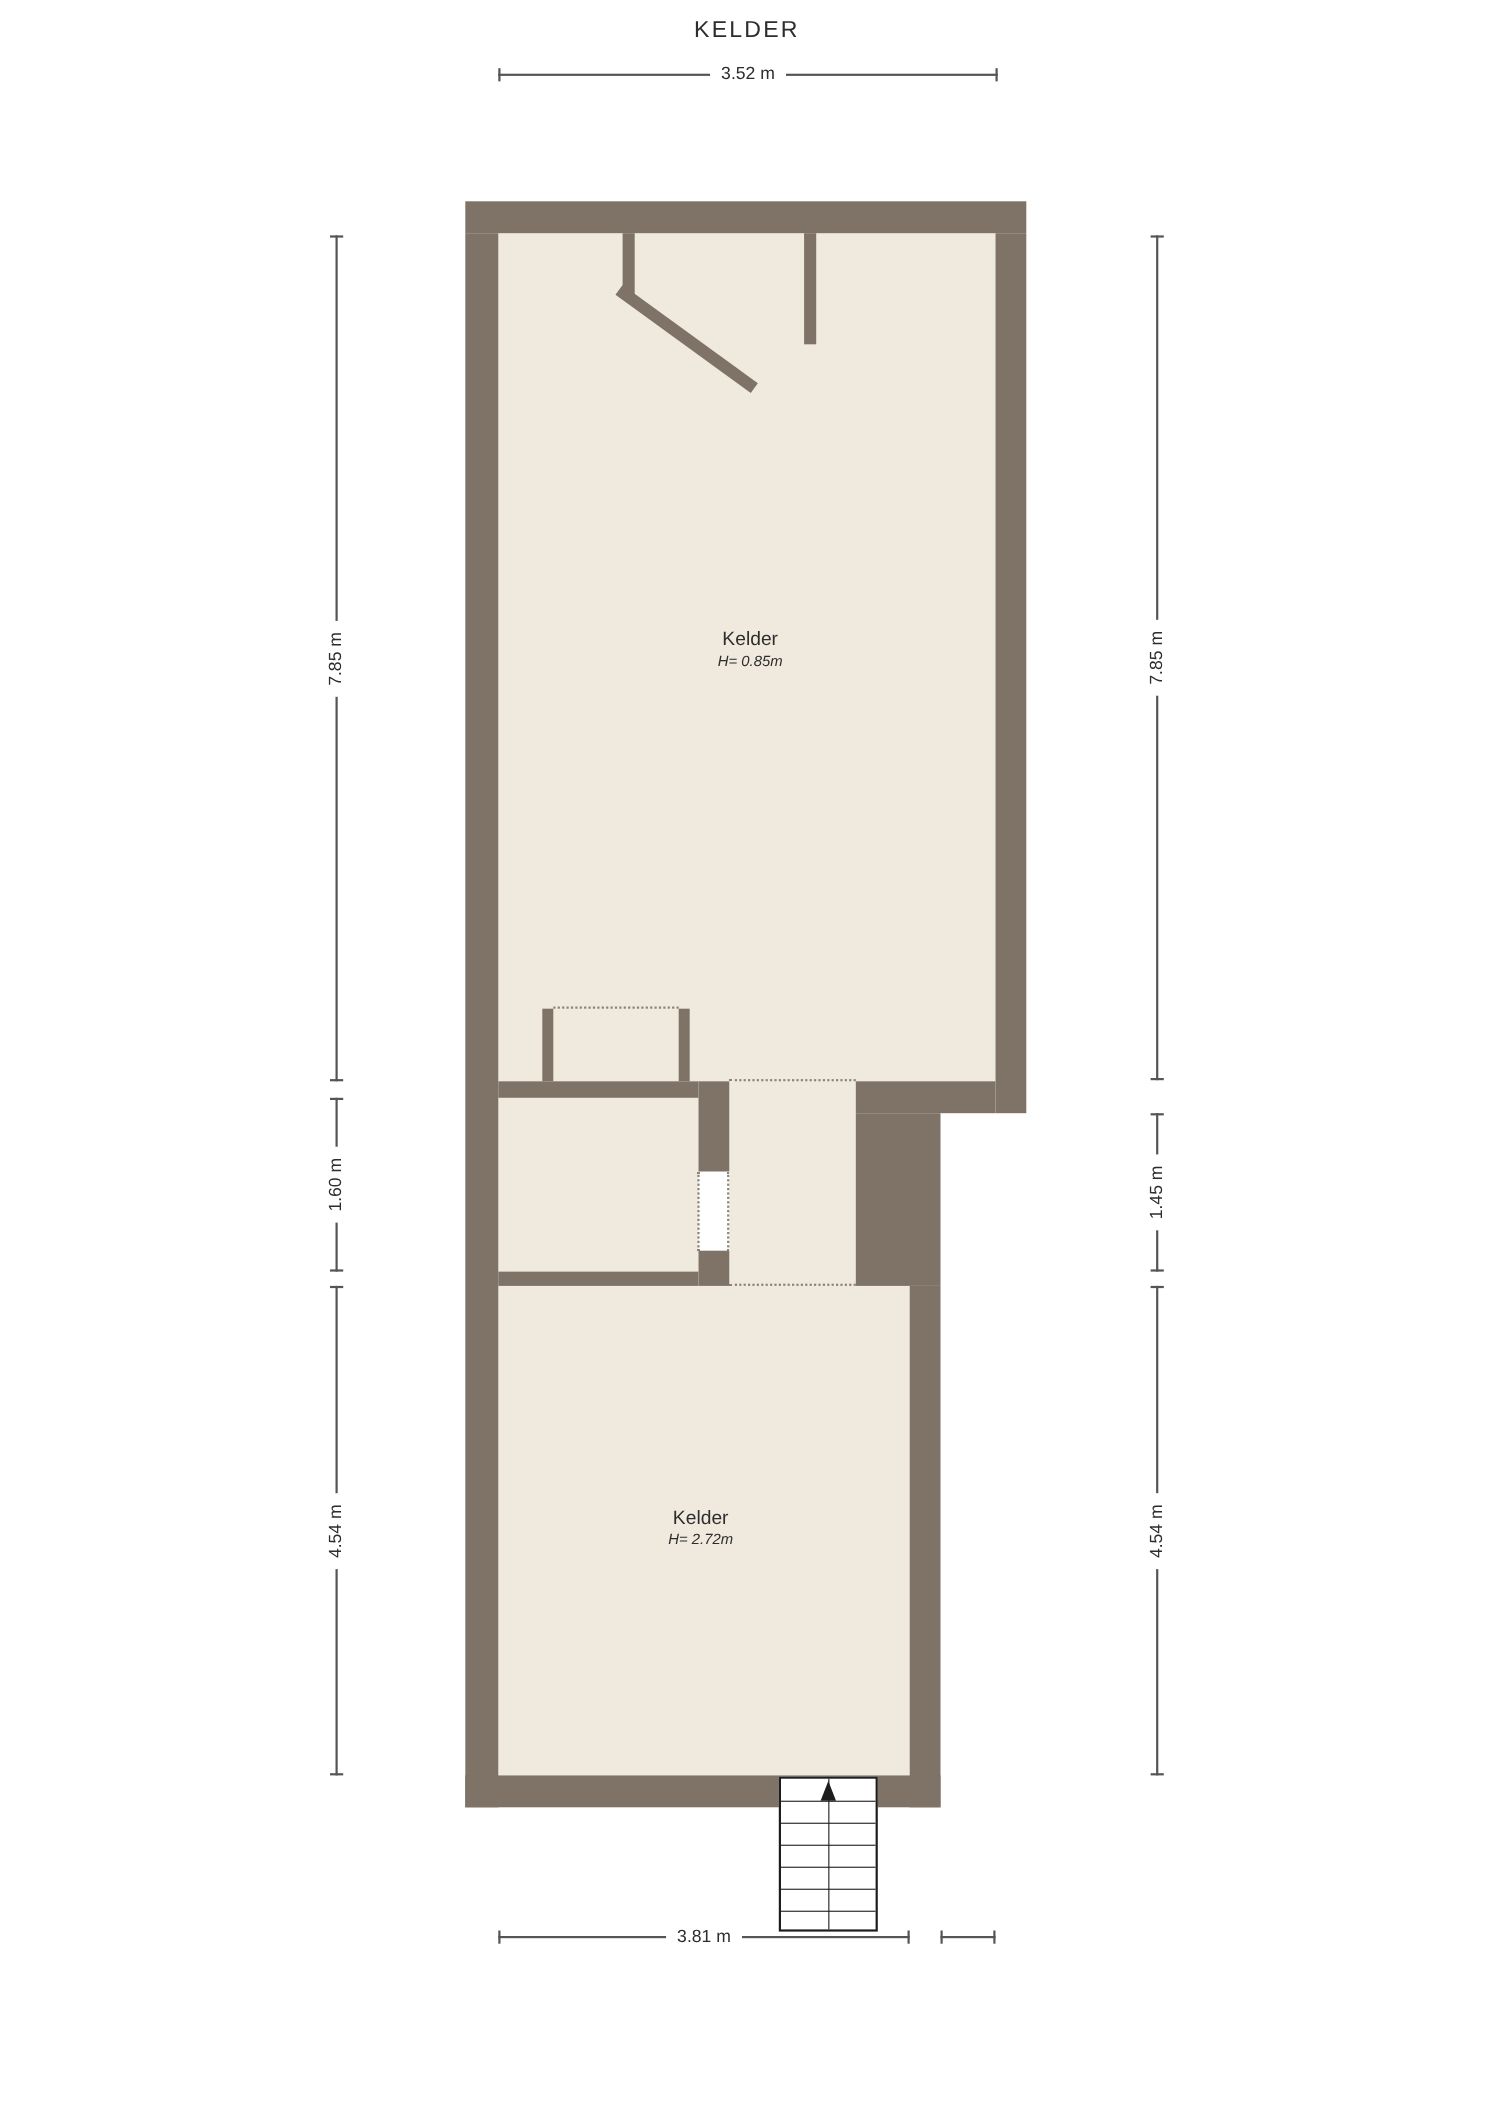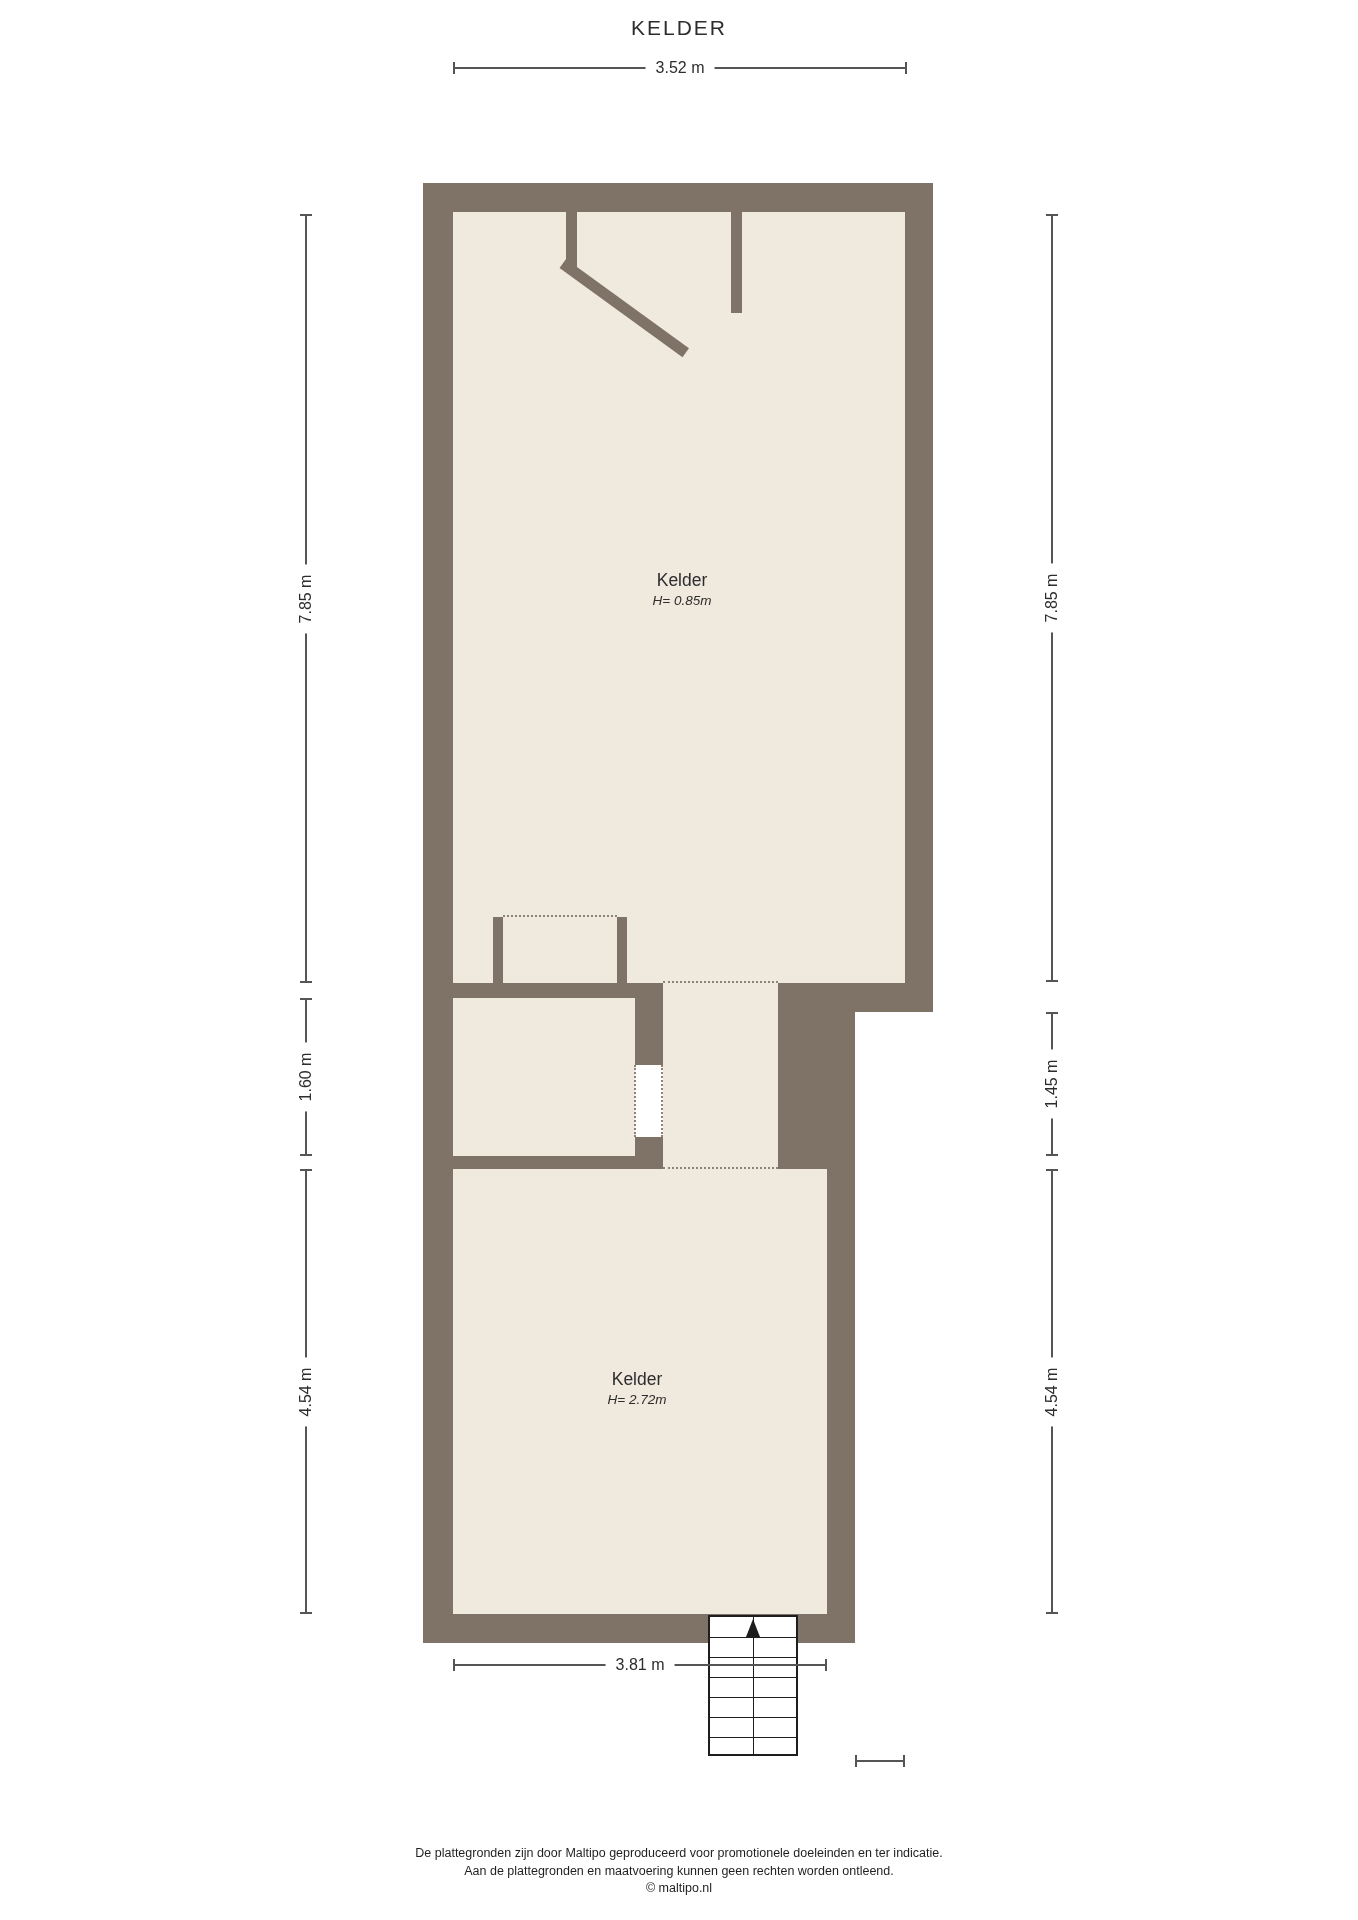--- a/index.html
+++ b/index.html
@@ -138,24 +138,19 @@
   <div class="dim-v" style="left:1051px;top:214px;height:768px;">
     <span class="dim-label">7.85 m</span>
   </div>
   <div class="dim-v" style="left:1051px;top:1012px;height:144px;">
     <span class="dim-label">1.45 m</span>
   </div>
   <div class="dim-v" style="left:1051px;top:1169px;height:445px;">
     <span class="dim-label">4.54 m</span>
   </div>
 
-  <div class="dim-h" style="left:453px;top:1664px;width:374px;">
+  <div class="dim-h" style="left:453px;top:1760px;width:374px;">
     <span class="dim-label">3.81 m</span>
   </div>
   <div class="dim-h" style="left:855px;top:1760px;width:50px;"></div>
 
-  <div class="footer">
-    <div>De plattegronden zijn door Maltipo geproduceerd voor promotionele doeleinden en ter indicatie.</div>
-    <div>Aan de plattegronden en maatvoering kunnen geen rechten worden ontleend.</div>
-    <div>© maltipo.nl</div>
-  </div>
 
 </div>
 
 </body></html>

